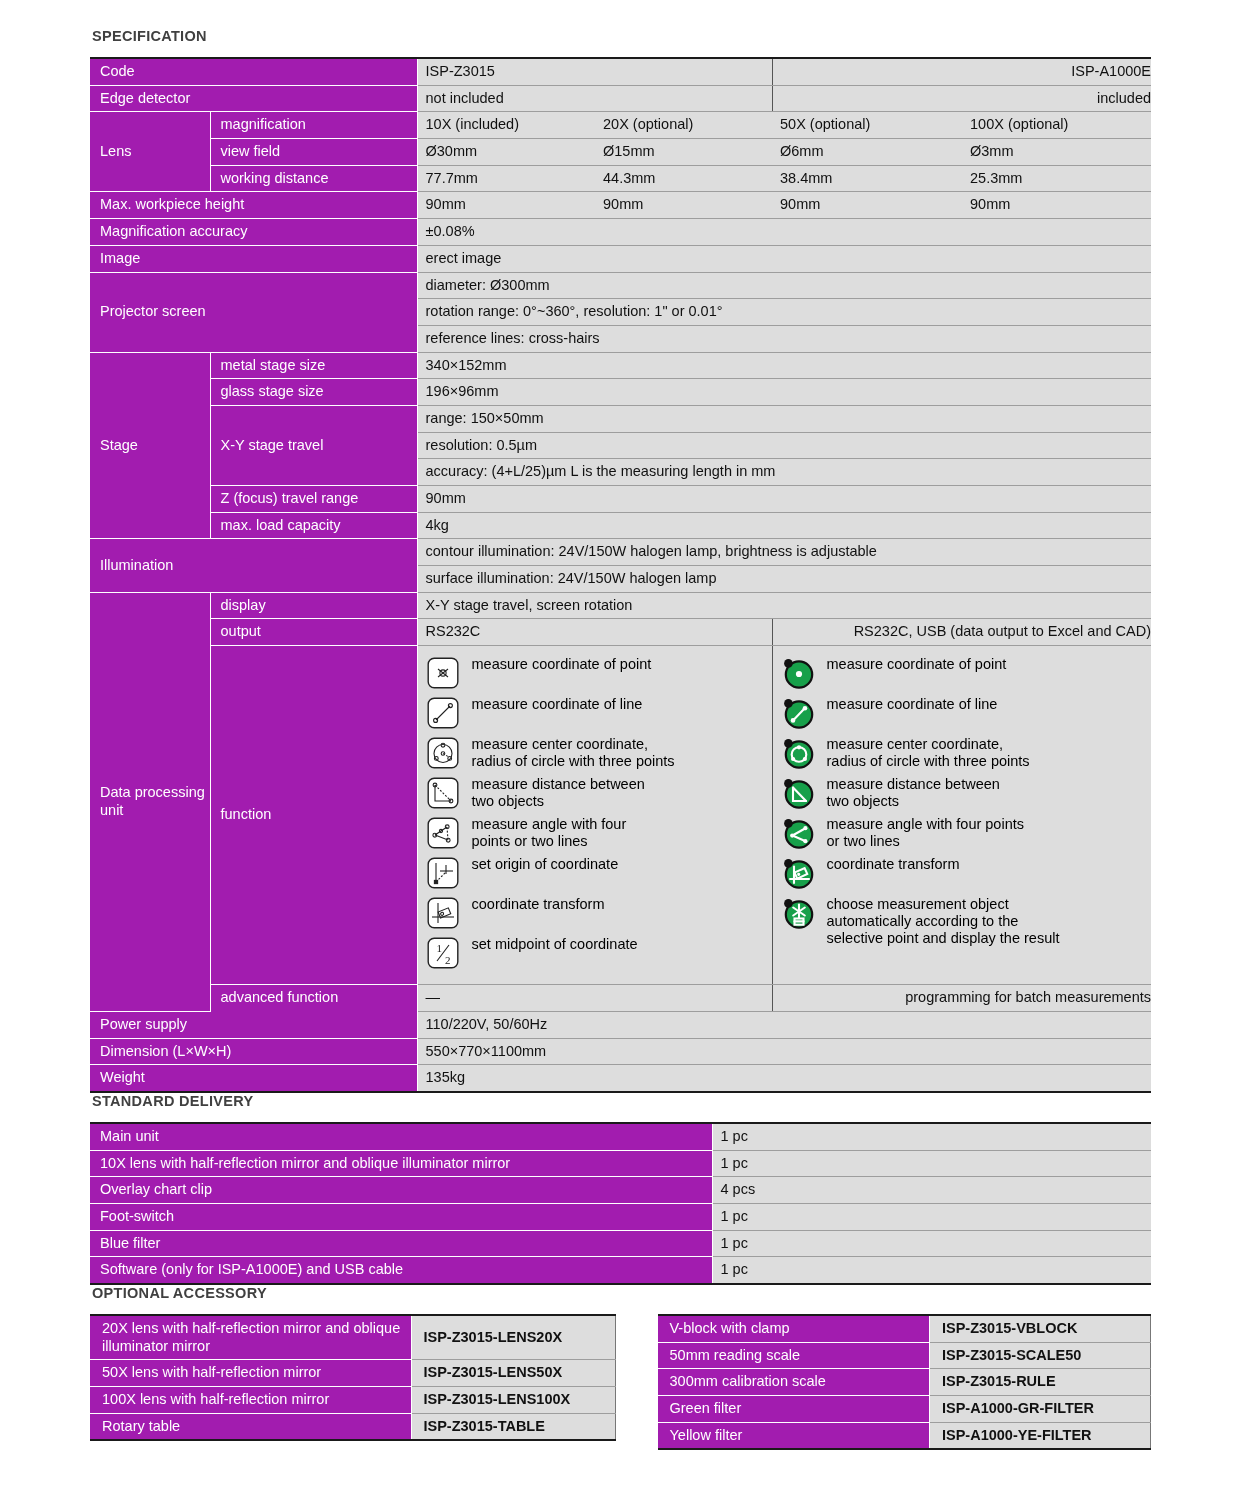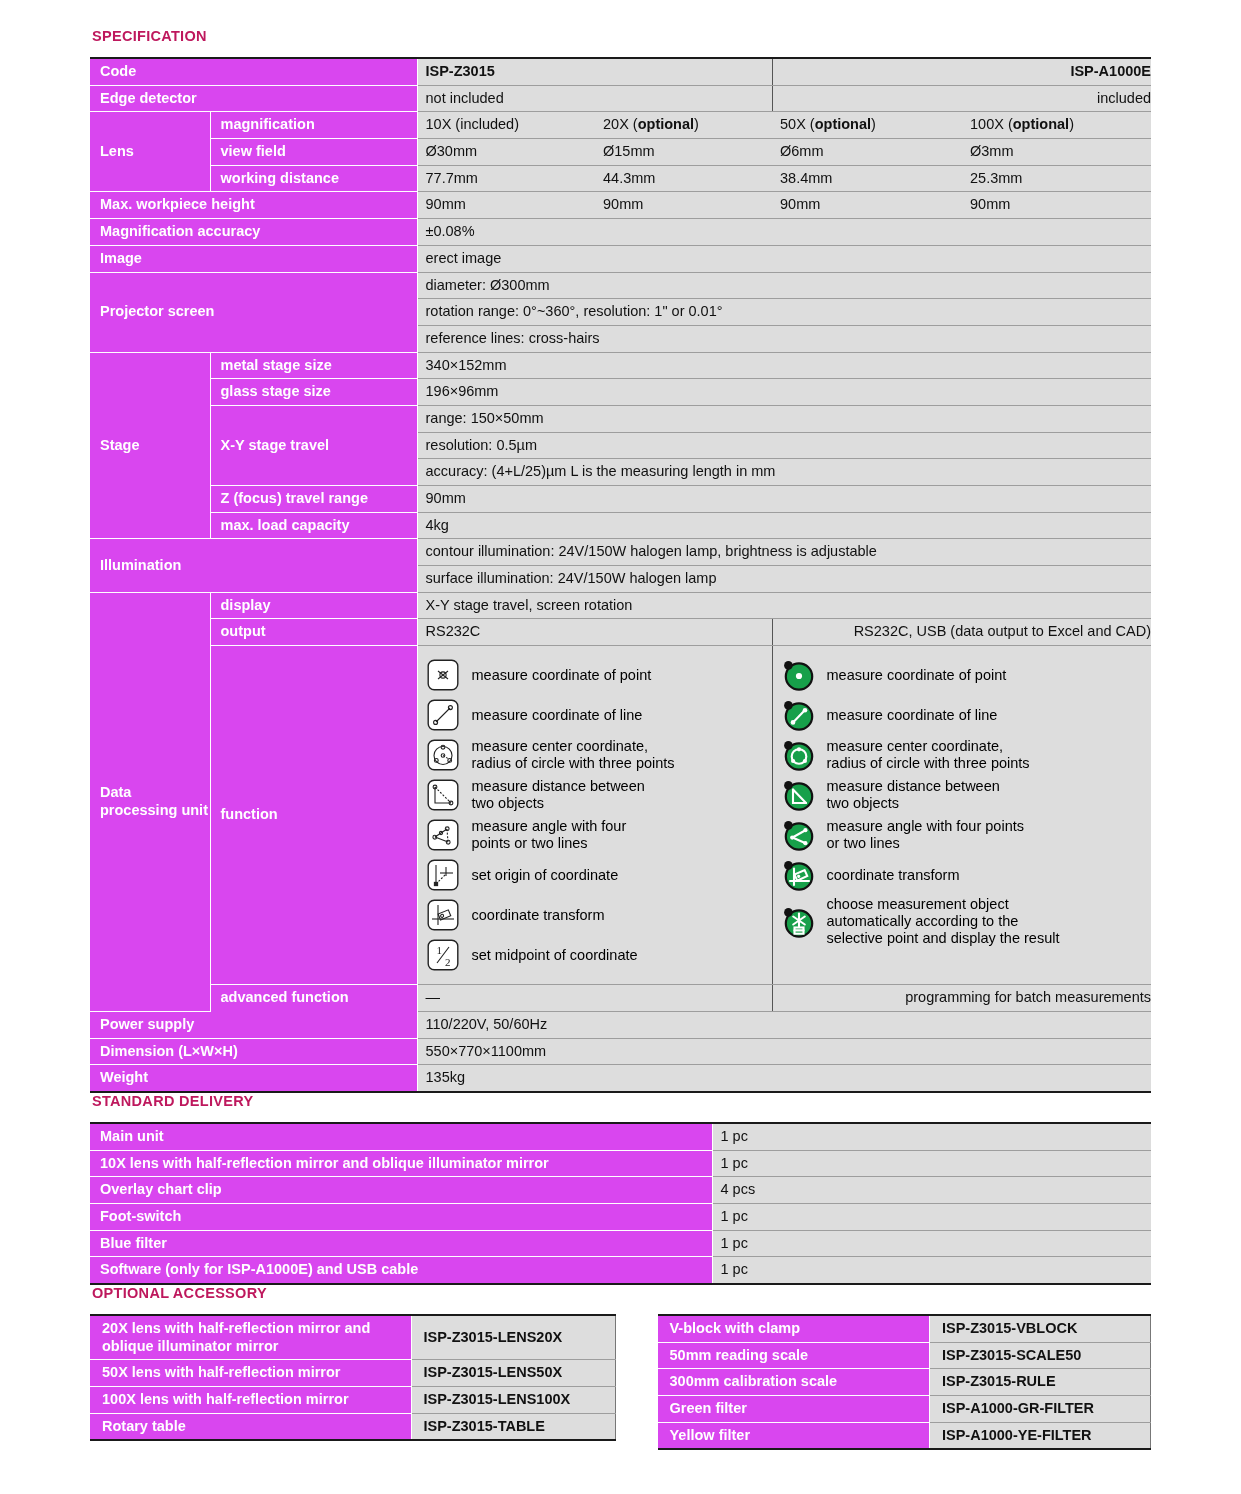--- a/index.html
+++ b/index.html
@@ -14,71 +14,71 @@
     position: relative;
     overflow: hidden;
   }
   .page { padding: 28px 90px 0 90px; }
 
   h2.section-title {
     font-size: 14.5px;
     font-weight: bold;
     letter-spacing: 0.3px;
     margin: 0 0 13px 2px;
-    color: #be185d;
+    color: #404040;
   }
   h2.section-title.mt { }
 
   table {
     border-collapse: collapse;
     width: 1061px;
     table-layout: fixed;
   }
   table.spec { border-top: 2px solid #1a1a1a; border-bottom: 2px solid #1a1a1a; }
 
   td {
     padding: 0;
     vertical-align: middle;
     font-size: 14.5px;
   }
   td.g {
-    background: #d946ef;
+    background: #a21caf;
     color: #ffffff;
-    font-weight: bold;
+    font-weight: normal;
     border-bottom: 1.5px solid #ffffff;
     border-right: 1.5px solid #ffffff;
     padding: 4px 0 4px 10px;
     line-height: 1.22;
   }
   td.g.last { border-bottom: none; }
   td.v {
     background: #dddddd;
     color: #111;
     border-bottom: 1px solid #9d9d9d;
     border-top: 1px solid #ffffff;
     padding: 4px 0 4px 8px;
     line-height: 1.22;
   }
   td.v.sep { border-left: 1px solid #555; text-align: right; }
   td.v.nb { border-bottom: none; }
 
-  .b { font-weight: bold; }
+  .b { font-weight: normal; }
 
   
   td.fn {
     background: #dddddd;
     border-top: 1px solid #ffffff;
     border-bottom: 1px solid #9d9d9d;
     padding: 10px 0 10px 8px;
     vertical-align: top;
   }
   td.fn.sep { border-left: 1px solid #555; }
 
   .fnlist { display: flex; flex-direction: column; gap: 2px; }
-  .fnrow { display: flex; align-items: center; gap: 12px; min-height: 38px; }
+  .fnrow { display: flex; align-items: flex-start; gap: 12px; min-height: 38px; }
   .fnrow .txt { font-size: 14.5px; line-height: 1.18; }
 
   .ic { flex: 0 0 auto; width: 34px; height: 34px; }
 
   
   table.delivery { border-top: 2px solid #1a1a1a; border-bottom: 2px solid #1a1a1a; }
   table.acc { border-top: 2px solid #1a1a1a; border-bottom: 2px solid #1a1a1a; }
   table.acc td.g { padding: 4px 0 4px 12px; }
   table.acc td.v { padding: 4px 0 4px 12px; font-weight: bold; }
 

